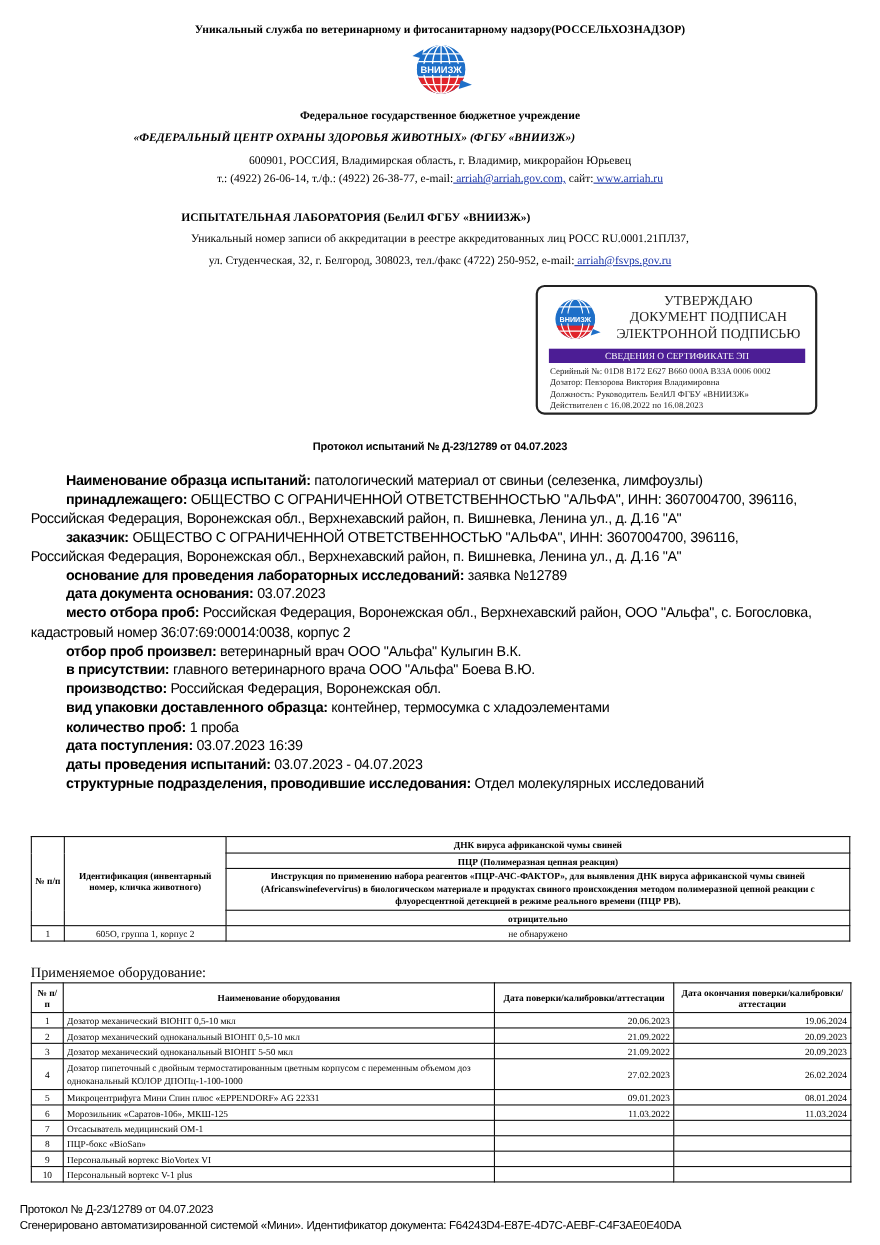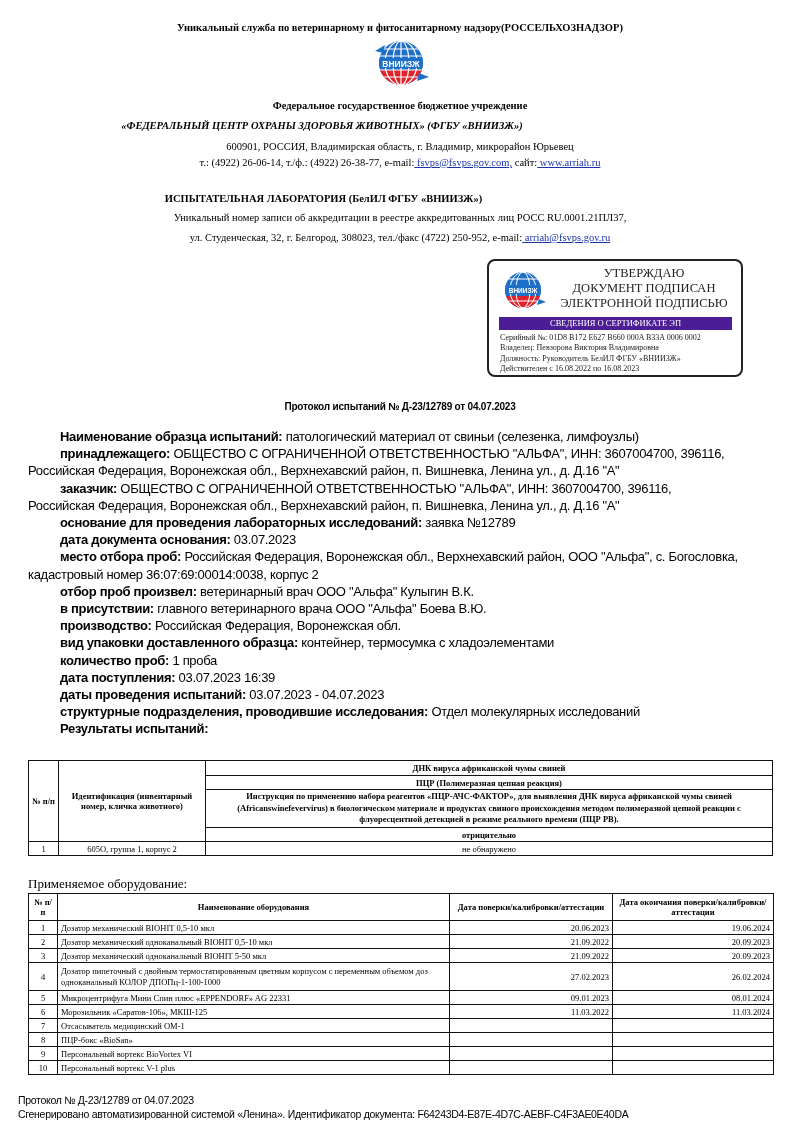--- a/index.html
+++ b/index.html
@@ -82,21 +82,21 @@
     <path d="M16 8 L6 14 L14 16 Z" fill="#1e6fc8"></path>
     <path d="M48 44 L60 40 L50 36 Z" fill="#1e6fc8"></path>
     <text x="32" y="29.5" text-anchor="middle" font-family="Liberation Sans, sans-serif" font-weight="bold" font-size="8.5" fill="#fff">ВНИИЗЖ</text>
   </svg>
 </div>
 
 <div class="inst1 center">Федеральное государственное бюджетное учреждение</div>
 <div class="inst2 center">«ФЕДЕРАЛЬНЫЙ ЦЕНТР ОХРАНЫ ЗДОРОВЬЯ ЖИВОТНЫХ» (ФГБУ «ВНИИЗЖ»)</div>
 <div class="inst3 center">600901, РОССИЯ, Владимирская область, г. Владимир, микрорайон Юрьевец</div>
 <div class="inst4 center">
-  <span>т.: (4922) 26-06-14, т./ф.: (4922) 26-38-77, e-mail:</span><a class="lnk"> fsvps@fsvps.gov.com,</a><span> сайт:</span><a class="lnk"> www.arriah.ru</a>
+  <span>т.: (4922) 26-06-14, т./ф.: (4922) 26-38-77, e-mail:</span><a class="lnk"> arriah@arriah.gov.com,</a><span> сайт:</span><a class="lnk"> www.arriah.ru</a>
 </div>
 
 <div class="lab1 center">ИСПЫТАТЕЛЬНАЯ ЛАБОРАТОРИЯ (БелИЛ ФГБУ «ВНИИЗЖ»)</div>
 <div class="lab2 center">Уникальный номер записи об аккредитации в реестре аккредитованных лиц РОСС RU.0001.21ПЛ37,</div>
 <div class="lab3 center">
   <span>ул. Студенческая, 32, г. Белгород, 308023, тел./факс (4722) 250-952, e-mail:</span><a class="lnk"> arriah@fsvps.gov.ru</a>
 </div>
 
 <div class="stamp">
   <div class="stamp-logo">
@@ -122,21 +122,21 @@
     </svg>
   </div>
   <div class="stamp-title">
     <div>УТВЕРЖДАЮ</div>
     <div>ДОКУМЕНТ ПОДПИСАН</div>
     <div>ЭЛЕКТРОННОЙ ПОДПИСЬЮ</div>
   </div>
   <div class="stamp-bar">СВЕДЕНИЯ О СЕРТИФИКАТЕ ЭП</div>
   <div class="stamp-lines">
     <div>Серийный №: 01D8 B172 E627 B660 000A B33A 0006 0002</div>
-    <div>Владелец: Певзорова Виктория Владимировна</div>
+    <div>Дозатор: Певзорова Виктория Владимировна</div>
     <div>Должность: Руководитель БелИЛ ФГБУ «ВНИИЗЖ»</div>
     <div>Действителен с 16.08.2022 по 16.08.2023</div>
   </div>
 </div>
 
 <div class="title center">Протокол испытаний № Д-23/12789 от  04.07.2023</div>
 
 <div class="fields">
   <div class="row"><b>Наименование образца испытаний:</b><span> патологический материал от свиньи (селезенка, лимфоузлы)</span></div>
   <div class="row"><b>принадлежащего:</b><span> ОБЩЕСТВО С ОГРАНИЧЕННОЙ ОТВЕТСТВЕННОСТЬЮ "АЛЬФА", ИНН: 3607004700, 396116,</span></div>
@@ -148,21 +148,20 @@
   <div class="row"><b>место отбора проб:</b><span> Российская Федерация, Воронежская обл., Верхнехавский район, ООО "Альфа", с. Богословка,</span></div>
   <div class="row"><span>кадастровый номер 36:07:69:00014:0038, корпус 2</span></div>
   <div class="row"><b>отбор проб произвел:</b><span> ветеринарный врач ООО "Альфа" Кулыгин В.К.</span></div>
   <div class="row"><b>в присутствии:</b><span> главного ветеринарного врача ООО "Альфа" Боева В.Ю.</span></div>
   <div class="row"><b>производство:</b><span> Российская Федерация, Воронежская обл.</span></div>
   <div class="row"><b>вид упаковки доставленного образца:</b><span> контейнер, термосумка с хладоэлементами</span></div>
   <div class="row"><b>количество проб:</b><span> 1 проба</span></div>
   <div class="row"><b>дата поступления:</b><span> 03.07.2023 16:39</span></div>
   <div class="row"><b>даты проведения испытаний:</b><span> 03.07.2023 - 04.07.2023</span></div>
   <div class="row"><b>структурные подразделения, проводившие исследования:</b><span> Отдел молекулярных исследований</span></div>
-  <div class="row"><b>Результаты испытаний:</b></div>
 </div>
 
 <table class="res">
   <colgroup>
       <col style="width:30px">
       <col style="width:147px">
       <col>
     </colgroup>
   <tbody>
       <tr style="height:15px">
@@ -259,13 +258,13 @@
   <tr>
         <td class="n">10</td>
         <td>Персональный вортекс V-1 plus</td>
         <td class="d"></td>
         <td class="d"></td>
       </tr>
 </tbody>
   </table>
 
 <div class="footer1">Протокол № Д-23/12789 от 04.07.2023</div>
-<div class="footer2">Сгенерировано автоматизированной системой «Ленина». Идентификатор документа: F64243D4-E87E-4D7C-AEBF-C4F3AE0E40DA</div>
+<div class="footer2">Сгенерировано автоматизированной системой «Мини». Идентификатор документа: F64243D4-E87E-4D7C-AEBF-C4F3AE0E40DA</div>
 
 </body></html>

